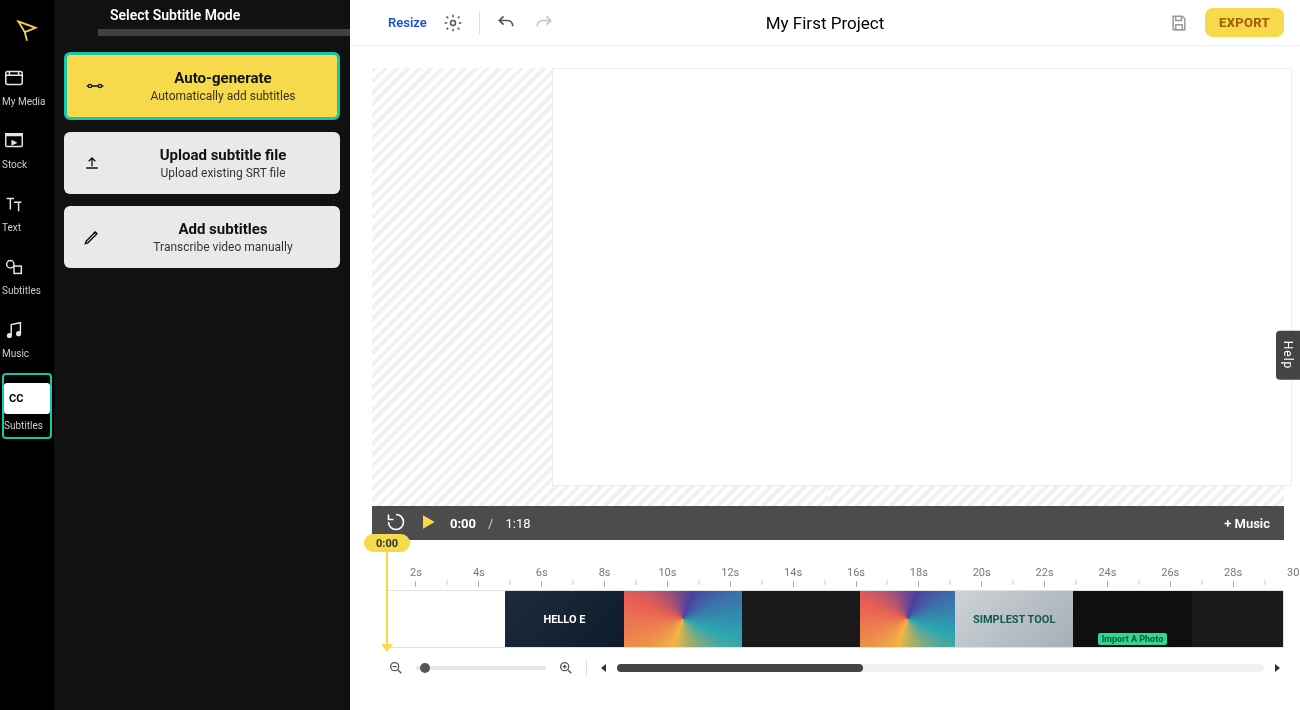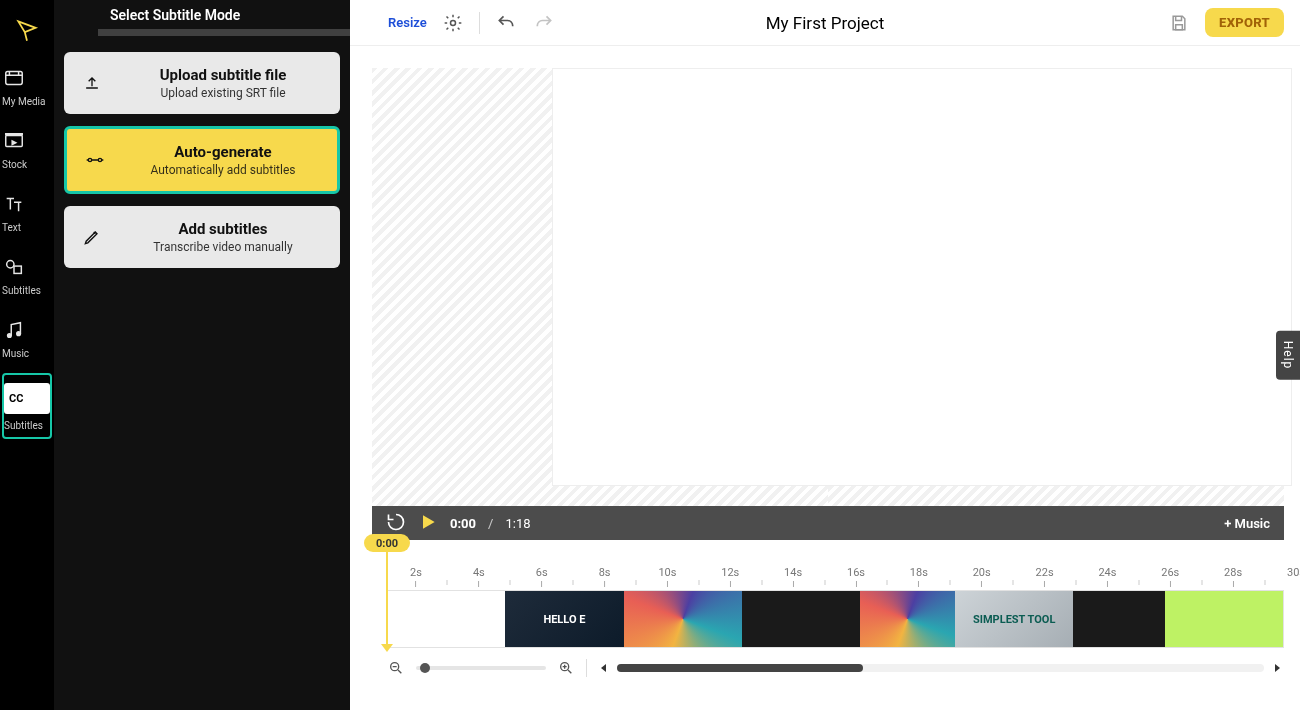--- a/index.html
+++ b/index.html
@@ -55,21 +55,21 @@
 
 
 .timeline { height: 170px; border-top:0; padding: 26px 16px 0 22px; position:relative; }
 .ruler { position:relative; height: 24px; margin-left: 4px; }
 .tick { position:absolute; top:0; font-size:11px; color:#777; transform:translateX(-50%); text-align:center; }
 .tick .tick-mark { display:block; width:1px; height:6px; background:#aaa; margin: 2px auto 0; }
 .half-mark { position:absolute; top:14px; width:1px; height:5px; background:#ccc; transform:translateX(-50%); }
 .playhead { position:absolute; top:-6px; left:14px; width:46px; height:18px; background:#f7d94c; border-radius:9px; display:flex; align-items:center; justify-content:center; font-size:11px; font-weight:700; color:#333; z-index:3; }
 .playhead-line { position:absolute; top:12px; left:36px; width:2px; height:94px; background:#f7d94c; z-index:2; }
 .playhead-head { position:absolute; top:104px; left:31px; width:0;height:0;border-left:6px solid transparent;border-right:6px solid transparent;border-top:8px solid #f7d94c; z-index:2;}
-.track { position:relative; height:58px; margin-left:14px; margin-top:0; background:#bef264; border:1px solid #e2e2e2; display:flex; overflow:hidden; }
+.track { position:relative; height:58px; margin-left:14px; margin-top:0; background:#14532d; border:1px solid #e2e2e2; display:flex; overflow:hidden; }
 .clip { height:100%; display:flex; align-items:center; justify-content:center; color:#fff; font-size:11px; font-weight:700; }
 .clip.blank { background:#fff; }
 .clip.dark1 { background:linear-gradient(135deg,#1e2b3a,#0d1b2a); }
 .clip.wav1 { background: conic-gradient(from 200deg,#f2b441,#e85f55,#4c3fa2,#2aa6b1,#f2b441); }
 .clip.dark2 { background:#1a1a1a; }
 .clip.simplest { background:linear-gradient(135deg,#cdd3d7,#a6aeb4); color:#0b5c52; }
 .clip.dark3 { background:#0f0f0f; }
 .clip .badge { background:#35d29a;color:#062;position:absolute;bottom:2px;font-size:9px;padding:1px 4px;border-radius:2px;}
 .scroll-row { display:flex; align-items:center; gap:10px; margin: 10px 0 0 14px; }
 .zoom-track { position:relative; width:130px; height:4px; background:#e5e5e5; border-radius:2px; }
@@ -147,42 +147,42 @@
 
     <div class="nav-item active">
       <span class="nav-cc-box">CC</span>
       <span class="nav-label">Subtitles</span>
     </div>
   </div>
 
   <div class="side-panel">
     <div class="side-header">Select Subtitle Mode</div>
     <div class="side-body">
-      <div class="mode-card secondary">
-        <span class="mode-icon">
-            <svg viewBox="0 0 24 24" width="20" height="20">
-              <path d="M12 16V6M8 10l4-4 4 4M5 18h14"></path>
-            </svg>
-          </span>
-        <div class="mode-text">
-          <div class="mode-title">Upload subtitle file</div>
-          <div class="mode-sub">Upload existing SRT file</div>
-        </div>
-      </div>
       <div class="mode-card primary">
         <span class="mode-icon">
             <svg viewBox="0 0 24 24" width="20" height="20">
               <circle cx="6" cy="12" r="2"></circle>
               <circle cx="18" cy="12" r="2"></circle>
               <path d="M8 12h8M4 12H2M22 12h-2"></path>
             </svg>
           </span>
         <div class="mode-text">
           <div class="mode-title">Auto-generate</div>
           <div class="mode-sub">Automatically add subtitles</div>
+        </div>
+      </div>
+      <div class="mode-card secondary">
+        <span class="mode-icon">
+            <svg viewBox="0 0 24 24" width="20" height="20">
+              <path d="M12 16V6M8 10l4-4 4 4M5 18h14"></path>
+            </svg>
+          </span>
+        <div class="mode-text">
+          <div class="mode-title">Upload subtitle file</div>
+          <div class="mode-sub">Upload existing SRT file</div>
         </div>
       </div>
       <div class="mode-card secondary">
         <span class="mode-icon">
             <svg viewBox="0 0 24 24" width="20" height="20">
               <path d="M4 20l3-1 11-11-2-2L5 17l-1 3zM14 6l2 2"></path>
             </svg>
           </span>
         <div class="mode-text">
           <div class="mode-title">Add subtitles</div>
@@ -291,20 +291,23 @@
           <div class="clip blank" style="width: 13.2%;"></div>
           <div class="clip dark1" style="width: 13.2%;">
             <span>HELLO E</span>
           </div>
           <div class="clip wav1" style="width: 13.2%;"></div>
           <div class="clip dark2" style="width: 13.2%;"></div>
           <div class="clip wav1" style="width: 10.6%;"></div>
           <div class="clip simplest" style="width: 13.2%;">
             <span>SIMPLEST TOOL</span>
           </div>
+          <div class="clip dark3" style="width: 13.2%;">
+            <span class="badge">Import A Photo</span>
+          </div>
           <div class="clip dark2" style="width: 10.2%;"></div>
         </div>
 
       <div class="scroll-row">
         <span class="zoom-btn">
             <svg viewBox="0 0 24 24" width="16" height="16" stroke="#555" fill="none" stroke-width="2">
               <circle cx="10" cy="10" r="6"></circle>
               <path d="M7 10h6M20 20l-5-5"></path>
             </svg>
           </span>

